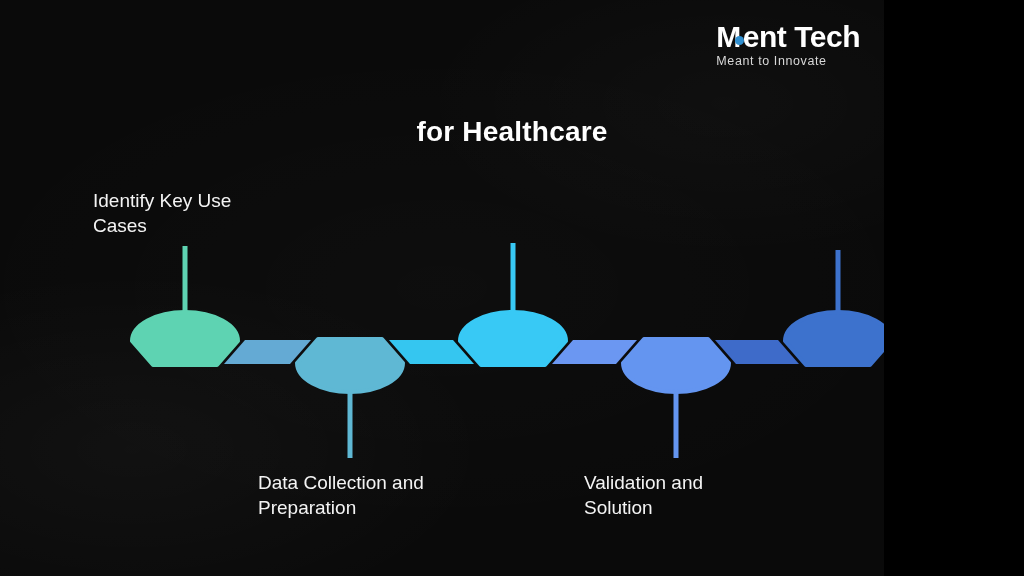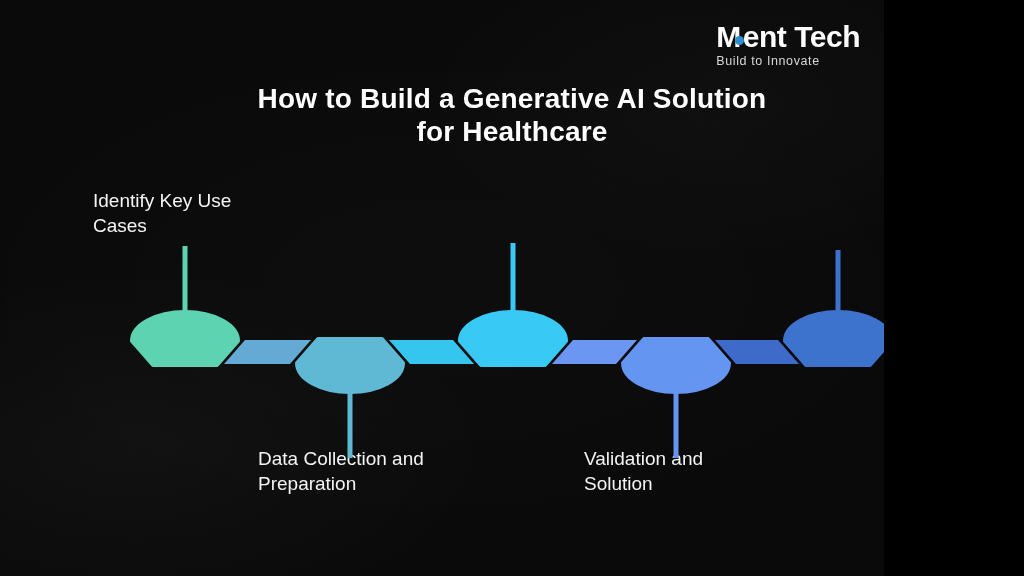--- a/index.html
+++ b/index.html
@@ -29,38 +29,38 @@
     text-align:center;color:#ffffff;font-size:28px;font-weight:700;
     line-height:1.18;letter-spacing:0.2px;
   }
   
   .step-label{
     position:absolute;width:184px;transform:translateX(-50%);
     text-align:left;color:#f4f4f4;font-size:19px;font-weight:400;
     line-height:1.32;
   }
   .step-label.row-top{top:188px;}
-  .step-label.row-bottom{top:446px;}
+  .step-label.row-bottom{top:470px;}
   
   .timeline-svg{position:absolute;inset:0;width:1024px;height:576px;}
 </style>
 </head>
 <body>
 
 <div class="canvas">
 
   <div class="logo">
     <div class="wordmark"><span>M</span><svg class="logo-dot-svg" viewBox="0 0 10 10">
           <circle cx="5" cy="5" r="5" fill="#2f8fd0"></circle>
         </svg><span>ent Tech</span></div>
-    <div class="tagline">Build to Innovate</div>
+    <div class="tagline">Meant to Innovate</div>
   </div>
 
   <h1 class="title">
-    <span>How to Build a Generative AI Solution</span><br>
+    <br>
     <span>for Healthcare</span>
   </h1>
 
   <div class="step-label row-top" style="left:185px">Identify Key Use Cases</div>
   <div class="step-label row-bottom" style="left:350px">Data Collection and Preparation</div>
   <div class="step-label row-bottom" style="left:676px">Validation and Solution</div>
 
   <svg class="timeline-svg" viewBox="0 0 1024 576">
 
     <rect x="182.5" y="246" width="5" height="80" fill="#5ed3b2"></rect>

